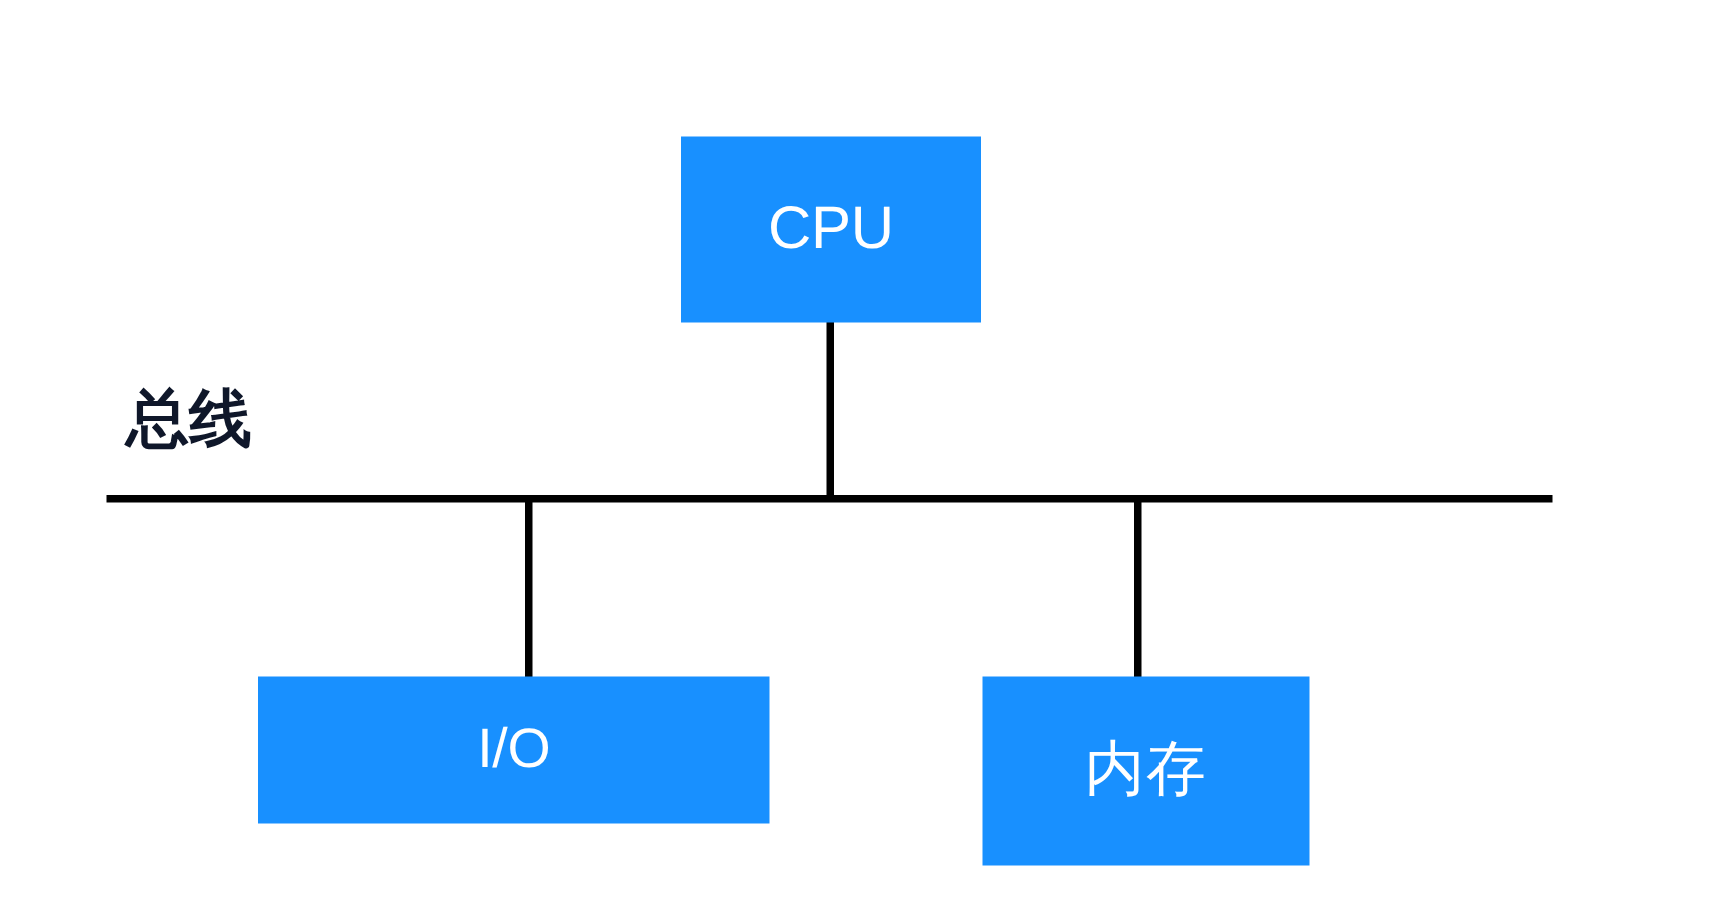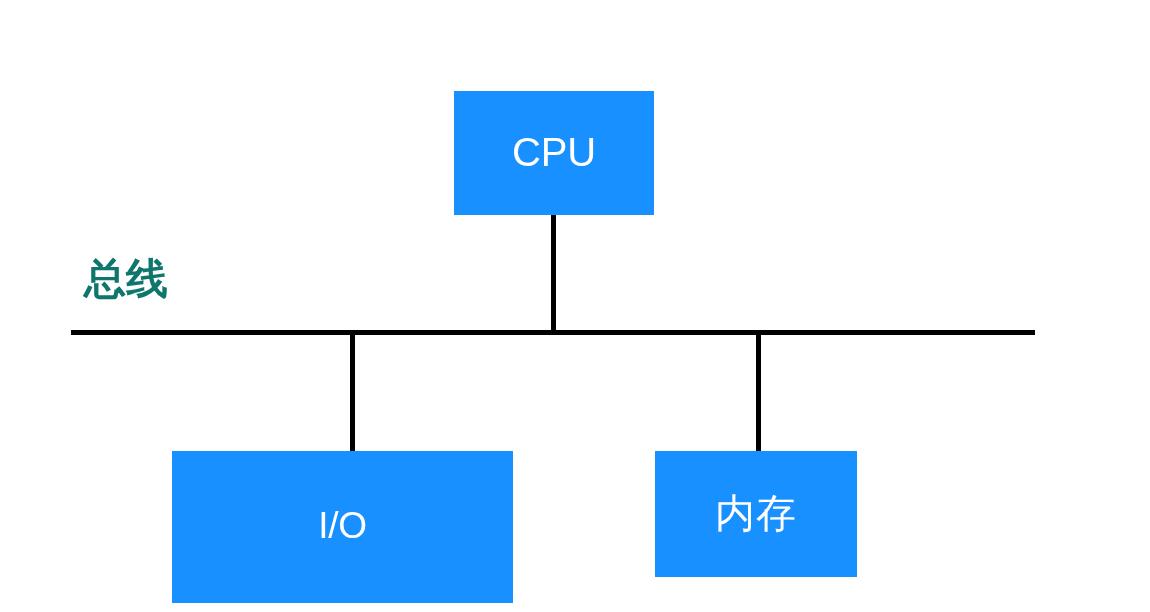--- a/index.html
+++ b/index.html
@@ -47,35 +47,35 @@
   }
   #node-cpu .node-line {
     font-size: 40px;
   }
 
   
   #node-io {
     left: 172px;
     top: 451px;
     width: 341px;
-    height: 152px;
+    height: 98px;
     padding-bottom: 2px;
   }
   #node-io .node-line {
     font-size: 37px;
   }
   #node-io .node-line.secondary {
     letter-spacing: -1.1px;
   }
 
   
   #node-mem {
     left: 655px;
     top: 451px;
-    width: 202px;
+    width: 218px;
     height: 126px;
     align-items: center;
   }
   #node-mem .node-line {
     font-size: 40px;
     letter-spacing: 1px;
   }
 
   
   #bus-line {
@@ -88,21 +88,21 @@
     z-index: 2;
   }
 
   
   #bus-label {
     position: absolute;
     left: 84px;
     top: 258px;
     font-size: 42px;
     font-weight: bold;
-    color: #0f766e;
+    color: #0f172a;
     line-height: 1;
     white-space: nowrap;
     z-index: 2;
   }
 
   
   .connector {
     position: absolute;
     background: #000000;
     width: 5px;

